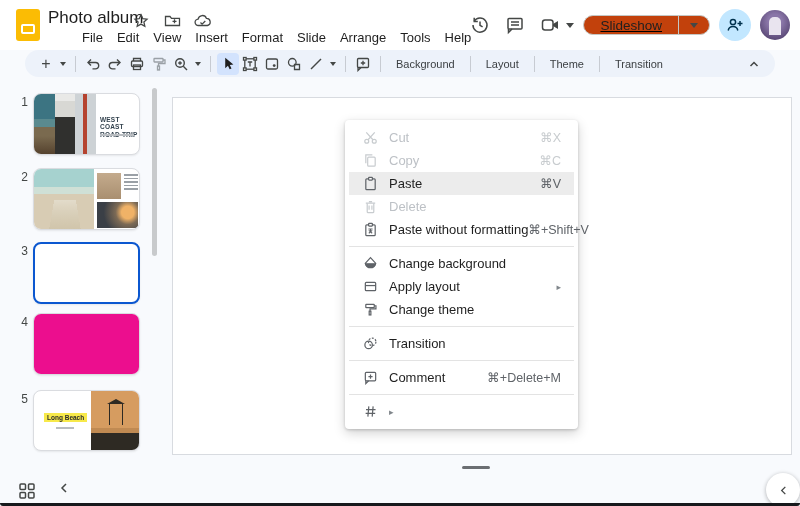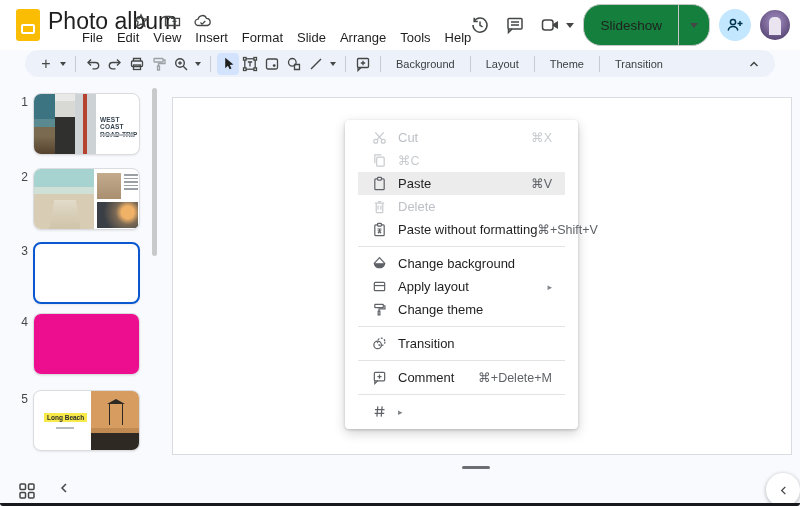--- a/index.html
+++ b/index.html
@@ -3,30 +3,30 @@
 <meta charset="utf-8">
 <style>
   * { margin:0; padding:0; box-sizing:border-box; }
   body { font-family:"Liberation Sans","DejaVu Sans",sans-serif; }
   #app { position:relative; width:800px; height:506px; background:#f8fafd; overflow:hidden; }
 
   
   .header { position:absolute; left:0; top:0; width:800px; height:50px; background:#fff; }
   .logo { position:absolute; left:16px; top:9px; width:24px; height:32px; background:#fbbc04; border-radius:3px; }
   .logo .inner { position:absolute; left:5px; top:15px; width:14px; height:10px; border:2.5px solid #fff; border-radius:2px; }
-  .doc-title { position:absolute; left:48px; top:8px; font-size:23px; color:#1f1f1f; }
+  .doc-title { position:absolute; left:48px; top:8px; font-size:17px; color:#1f1f1f; }
   .title-icons { position:absolute; left:132px; top:12px; display:flex; gap:13px; align-items:center; }
   .hicon { width:18px; height:18px; display:flex; align-items:center; justify-content:center; color:#444746; }
   .menubar { position:absolute; left:42px; top:27px; display:flex;margin-left:33px; }
   .menu-item { font-size:13px; color:#1f1f1f; padding:3px 7px; border-radius:4px; cursor:default; }
   .header-right { position:absolute; right:10px; top:0; height:50px; display:flex; align-items:center; gap:9px; }
   .rt-icon { width:26px; height:26px; display:flex; align-items:center; justify-content:center; color:#444746; }
   .cam-group { display:flex; align-items:center; gap:3px; }
   .caret-down { width:0; height:0; border-left:4px solid transparent; border-right:4px solid transparent; border-top:5px solid #444746; }
-  .slideshow-btn { display:flex; align-items:stretch; height:42px; border:1px solid #c4c7c5; border-radius:18px; background:#15803d; overflow:hidden; }
+  .slideshow-btn { display:flex; align-items:stretch; height:20px; border:1px solid #c4c7c5; border-radius:18px; background:#c2410c; overflow:hidden;text-decoration:underline; }
   .slideshow-main { display:flex; align-items:center; padding:0 16px; font-size:13.5px; color:#1f1f1f; border-right:1px solid #c4c7c5; }
   .slideshow-caret { display:flex; align-items:center; padding:0 11px; }
   .share-btn { width:32px; height:32px; border-radius:50%; background:#c2e7ff; display:flex; align-items:center; justify-content:center; color:#00324e; }
   .avatar { width:30px; height:30px; border-radius:50%; background:radial-gradient(circle at 50% 38%, #8a76a8 0 30%, #5c4a78 75%); position:relative; overflow:hidden; }
   .avatar .fig { position:absolute; left:9px; top:7px; width:12px; height:18px; background:#e9e4ef; border-radius:5px 5px 0 0; }
 
   
   .toolbar { position:absolute; left:25px; top:50px; width:750px; height:27px; background:#edf2fa; border-radius:14px; display:flex; align-items:center; padding:0 10px; }
   .t-item { height:22px; min-width:22px; display:flex; align-items:center; justify-content:center; color:#444746; border-radius:4px; }
   .t-item.sel { background:#d3e3fd; }
@@ -69,21 +69,21 @@
 
   
   .canvas { position:absolute; left:172px; top:97px; width:620px; height:358px; background:#fff; border:1px solid #d8dbe0; }
   .notes-handle { position:absolute; left:462px; top:466px; width:28px; height:2.5px; background:#6b6e72; border-radius:2px; }
   .gridview-btn { position:absolute; left:18px; top:482px; width:20px; height:20px; color:#444746; }
   .collapse-strip { position:absolute; left:58px; top:482px; font-size:14px; color:#444746; }
   .side-fab { position:absolute; left:766px; top:473px; width:34px; height:34px; border-radius:50%; background:#fff; box-shadow:0 1px 4px rgba(0,0,0,.3); display:flex; align-items:center; justify-content:center; font-size:12px; color:#444746; }
   .bottom-edge { position:absolute; left:0; bottom:0; width:800px; height:3px; background:#17191c; border-radius:0 0 6px 6px; }
 
   
-  .ctx { position:absolute; left:345px; top:120px; width:233px; background:#fff; border-radius:4px; box-shadow:0 1px 3px rgba(0,0,0,.18), 0 4px 12px rgba(0,0,0,.18); padding:6px 13px; }
+  .ctx { position:absolute; left:345px; top:120px; width:233px; background:#fff; border-radius:4px; box-shadow:0 1px 3px rgba(0,0,0,.18), 0 4px 12px rgba(0,0,0,.18); padding:6px 4px; }
   .ctx-row { height:23px; display:flex; align-items:center; padding:0 13px; font-size:13px; color:#1f1f1f; cursor:default; }
   .ctx-row.hover { background:#ececec; }
   .ctx-row .mi { width:16px; height:16px; margin-right:11px; display:flex; align-items:center; justify-content:center; color:#5f6368; flex:none; }
   .ctx-row .lbl { flex:1; white-space:nowrap; }
   .ctx-row .sc { font-size:12.5px; color:#5f6368; }
   .ctx-row .sub { color:#80868b; font-size:9px; }
   .ctx-row.dis { color:#bdc1c6; }
   .ctx-row.dis .mi, .ctx-row.dis .sc { color:#c8cccf; }
   .ctx-div { height:1px; background:#e3e3e3; margin:5px 0; }
 
@@ -333,20 +333,21 @@
       <span class="lbl">Cut</span>
       <span class="sc">⌘X</span>
     </div>
     <div class="ctx-row dis">
       <span class="mi">
           <svg width="15" height="15" viewBox="0 0 16 16" fill="none" stroke="currentColor" stroke-width="1.3">
             <rect x="5" y="4.5" width="8" height="9.5" rx="1"></rect>
             <path d="M3 11 V2 h7"></path>
           </svg>
         </span>
+      <span class="lbl">Copy</span>
       <span class="sc">⌘C</span>
     </div>
     <div class="ctx-row hover">
       <span class="mi">
           <svg width="15" height="15" viewBox="0 0 16 16" fill="none" stroke="currentColor" stroke-width="1.3">
             <rect x="3" y="3" width="10" height="11.5" rx="1"></rect>
             <rect x="6" y="1.5" width="4" height="2.8" rx="0.5" fill="#fff"></rect>
           </svg>
         </span>
       <span class="lbl">Paste</span>

